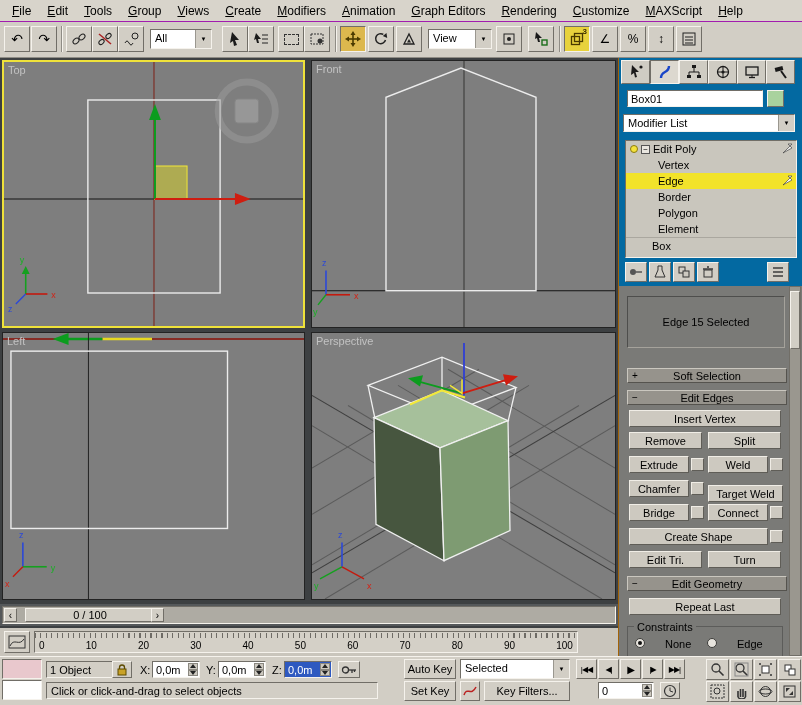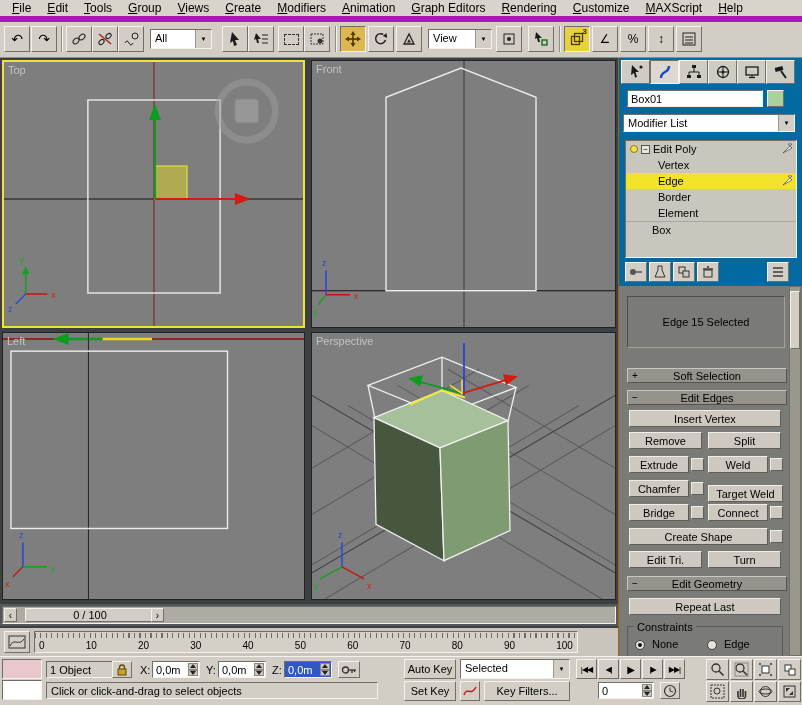--- a/index.html
+++ b/index.html
@@ -2,21 +2,21 @@
 <html><head>
 <meta charset="utf-8">
 <style>
   *{margin:0;padding:0;box-sizing:border-box}
   body{font-family:"Liberation Sans","DejaVu Sans",sans-serif}
   #app{position:relative;width:802px;height:705px;background:#d2cec5;font-size:11px;color:#000;overflow:hidden}
   .bo{border:1px solid;border-color:#f5f2ec #716e67 #716e67 #f5f2ec}
   .bi{border:1px solid;border-color:#716e67 #f5f2ec #f5f2ec #716e67}
   .btn{background:#d2cec5;display:flex;align-items:center;justify-content:center;cursor:default}
   
-  #menubar{display:flex;align-items:center;height:22px;padding-left:4px;background:#d8d4cb;border-bottom:6px solid #a21caf}
+  #menubar{display:flex;align-items:center;height:22px;padding-left:4px;background:#d8d4cb;border-bottom:1px solid #a21caf}
   .menu-item{padding:3px 8px;font-size:12px;white-space:nowrap}
   .menu-item::first-letter{text-decoration:underline}
   
   #toolbar{position:absolute;left:0;top:22px;width:802px;height:36px;background:#d2cec5;border-bottom:1px solid #8f8c85}
   .tbtn{position:absolute;top:4px;width:26px;height:26px;background:#d2cec5;display:flex;align-items:center;justify-content:center;border:1px solid;border-color:#f5f2ec #716e67 #716e67 #f5f2ec;font-size:14px}
   .tbtn.pressed{border-color:#716e67 #f5f2ec #f5f2ec #716e67}
   .sep{position:absolute;top:4px;width:2px;height:26px;border-left:1px solid #8f8c85;border-right:1px solid #f5f2ec}
   .dd{position:absolute;display:flex;height:20px;background:#fff;border:1px solid;border-color:#716e67 #f5f2ec #f5f2ec #716e67}
   .dd .val{flex:1;padding:2px 4px;font-size:11px;white-space:nowrap;overflow:hidden}
   .dd .arrow{width:16px;background:#d2cec5;border-left:1px solid #9a978f;display:flex;align-items:center;justify-content:center;font-size:6px}
@@ -48,21 +48,21 @@
   .srow.ind{padding-left:32px}
   .srow.sel{background:#f2e32a}
   .bulb{width:8px;height:8px;border-radius:50%;background:#f4e23c;border:1px solid #8a7a10;margin-right:3px}
   .expbox{width:9px;height:9px;border:1px solid #555;background:#e9e6df;font-size:8px;line-height:7px;text-align:center;margin-right:3px}
   .sarrow{position:absolute;right:3px;top:2px}
   #rollarea{position:absolute;left:0;top:228px;width:184px;height:370px;background:#7a7a77}
   .rhead{position:absolute;left:8px;width:160px;height:15px;background:#96938c;border:1px solid;border-color:#cac7bf #55534e #55534e #cac7bf;font-size:11px;display:flex;align-items:center;justify-content:center}
   .rhead .sign{position:absolute;left:4px;top:1px;font-size:10px}
   .rbtn{position:absolute;height:17px;background:#cdc9c0;border:1px solid;border-color:#f0ede6 #5f5d57 #5f5d57 #f0ede6;font-size:11px;display:flex;align-items:center;justify-content:center}
   .sqbtn{position:absolute;width:13px;height:13px;background:#cdc9c0;border:1px solid;border-color:#f0ede6 #5f5d57 #5f5d57 #f0ede6}
-  .radio{position:absolute;display:flex;align-items:flex-end;gap:7px;font-size:11px}
+  .radio{position:absolute;display:flex;align-items:flex-start;gap:20px;font-size:11px}
   .circ{width:10px;height:10px;border-radius:50%;background:#e7e4dd;border:1px solid #3d3d3b;display:flex;align-items:center;justify-content:center}
   .dot{width:4px;height:4px;border-radius:50%;background:#111}
   #cscroll{position:absolute;right:1px;top:228px;width:12px;height:370px;background:#9a978f;border:1px solid #716e67}
   #cthumb{position:absolute;left:0;top:4px;width:10px;height:58px;background:#d2cec5;border:1px solid;border-color:#f5f2ec #716e67 #716e67 #f5f2ec}
   
   #statusbar{position:absolute;left:0;top:656px;width:802px;height:49px;background:#d2cec5;border-top:1px solid #f5f2ec}
   .vfield{position:absolute;height:17px;background:#fff;border:1px solid;border-color:#716e67 #f5f2ec #f5f2ec #716e67;font-size:11px;display:flex;align-items:center;padding:0 12px 0 3px}
   .vfield.blue{background:#2e59c0;color:#fff}
   .spin{position:absolute;right:1px;top:1px;bottom:1px;width:10px;display:flex;flex-direction:column}
   .spin>div{flex:1;background:#cdc9c0;border:1px solid #8a877f;display:flex;align-items:center;justify-content:center}
@@ -397,20 +397,23 @@
         <span class="sarrow">
             <svg width="11" height="11">
               <polygon points="1,10 10,1 6,1 10,5" fill="#fff" stroke="#333" stroke-width="0.6"></polygon>
             </svg>
           </span>
       </div>
       <div class="srow ind">
           <span>Border</span>
         </div>
       <div class="srow ind">
+          <span>Polygon</span>
+        </div>
+      <div class="srow ind">
           <span>Element</span>
         </div>
       <div class="srow" style="padding-left:26px;border-top:1px solid #aaa79f">
           <span>Box</span>
         </div>
     </div>
 
     <div class="sbtn" style="left:6px;top:204px;width:22px;height:20px">
         <svg width="16" height="16">
           <circle cx="5" cy="8" r="3" fill="#555"></circle>

